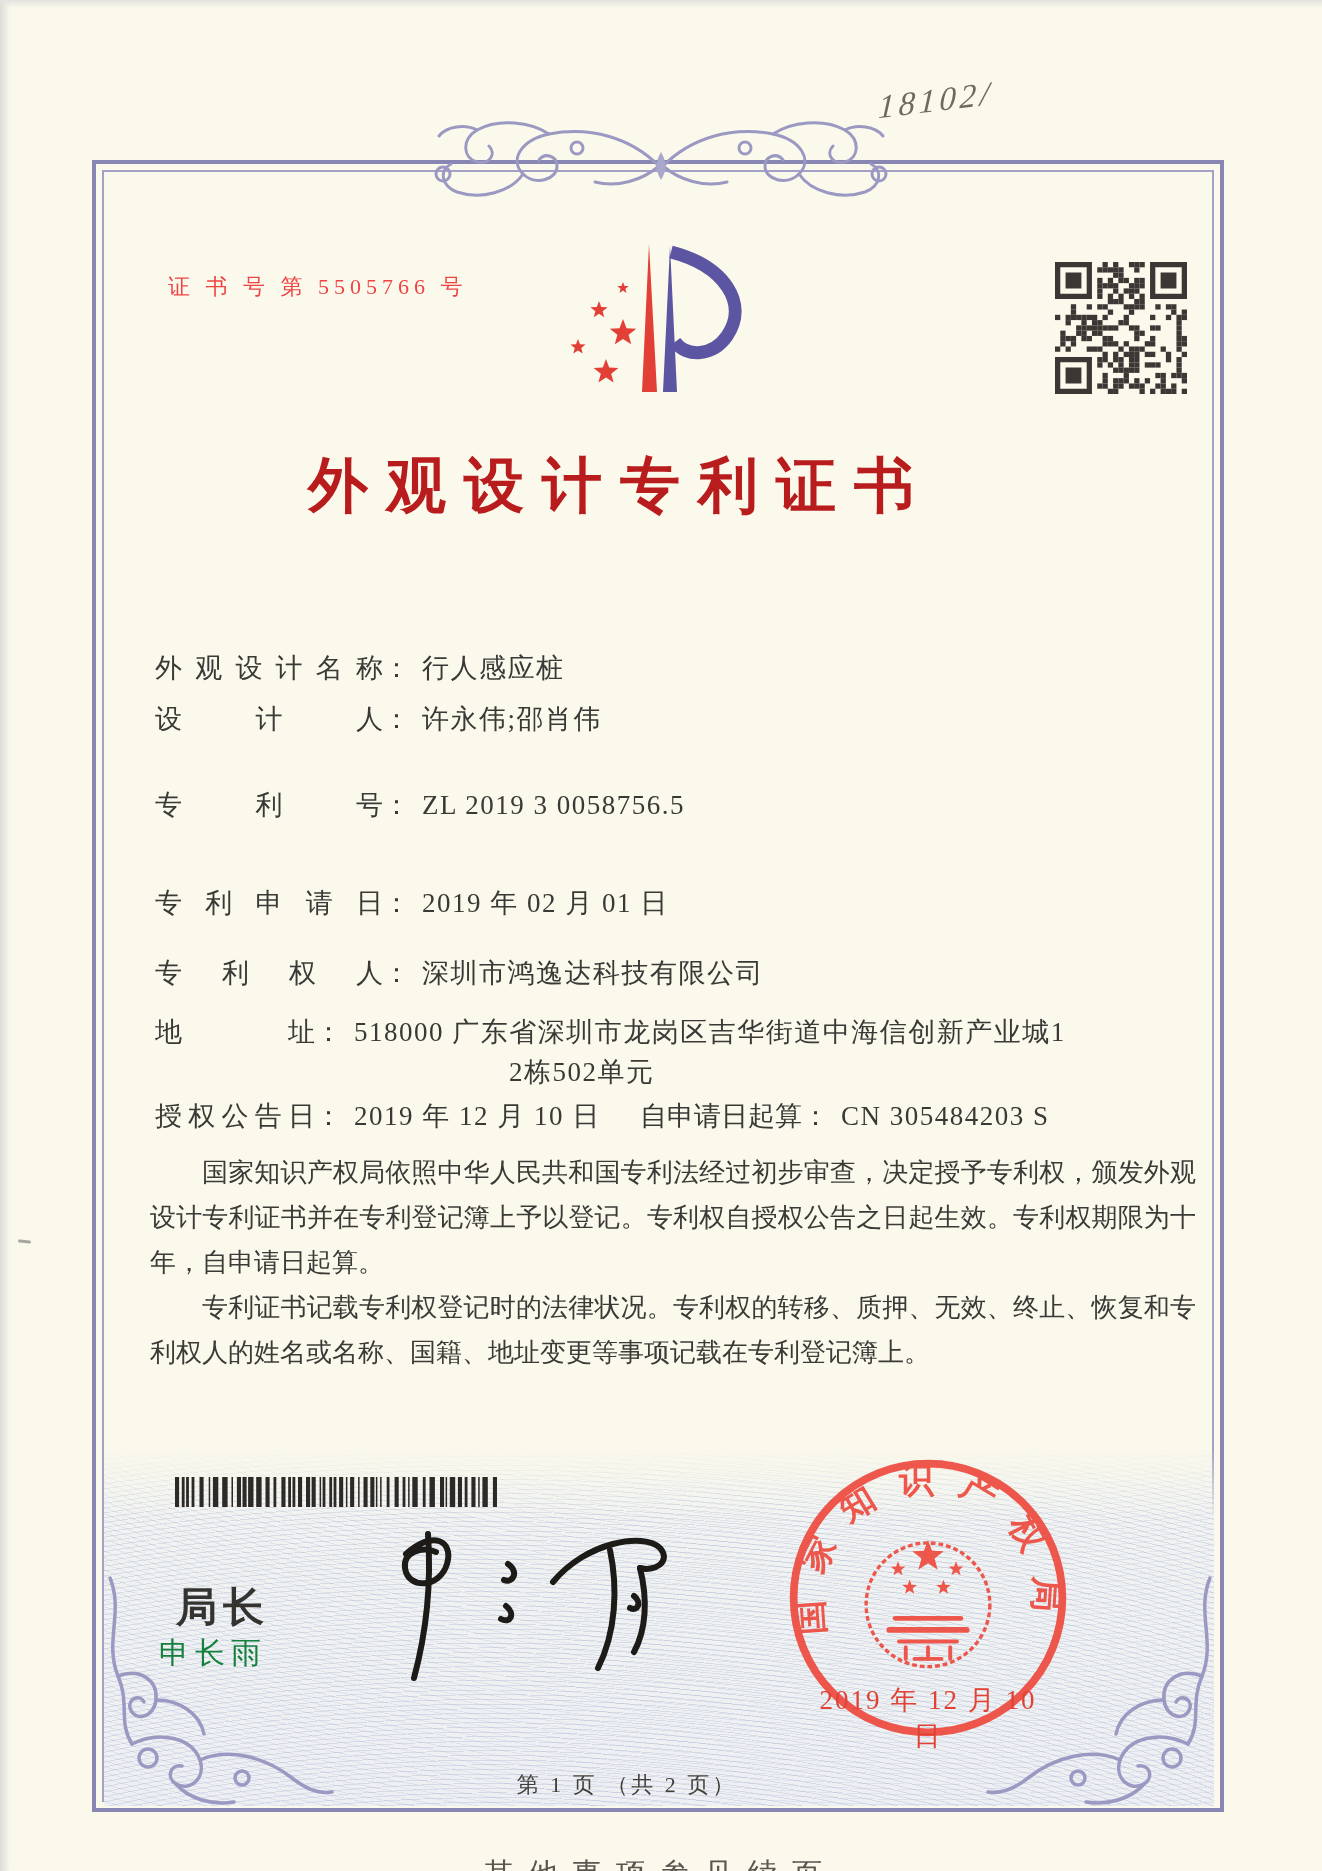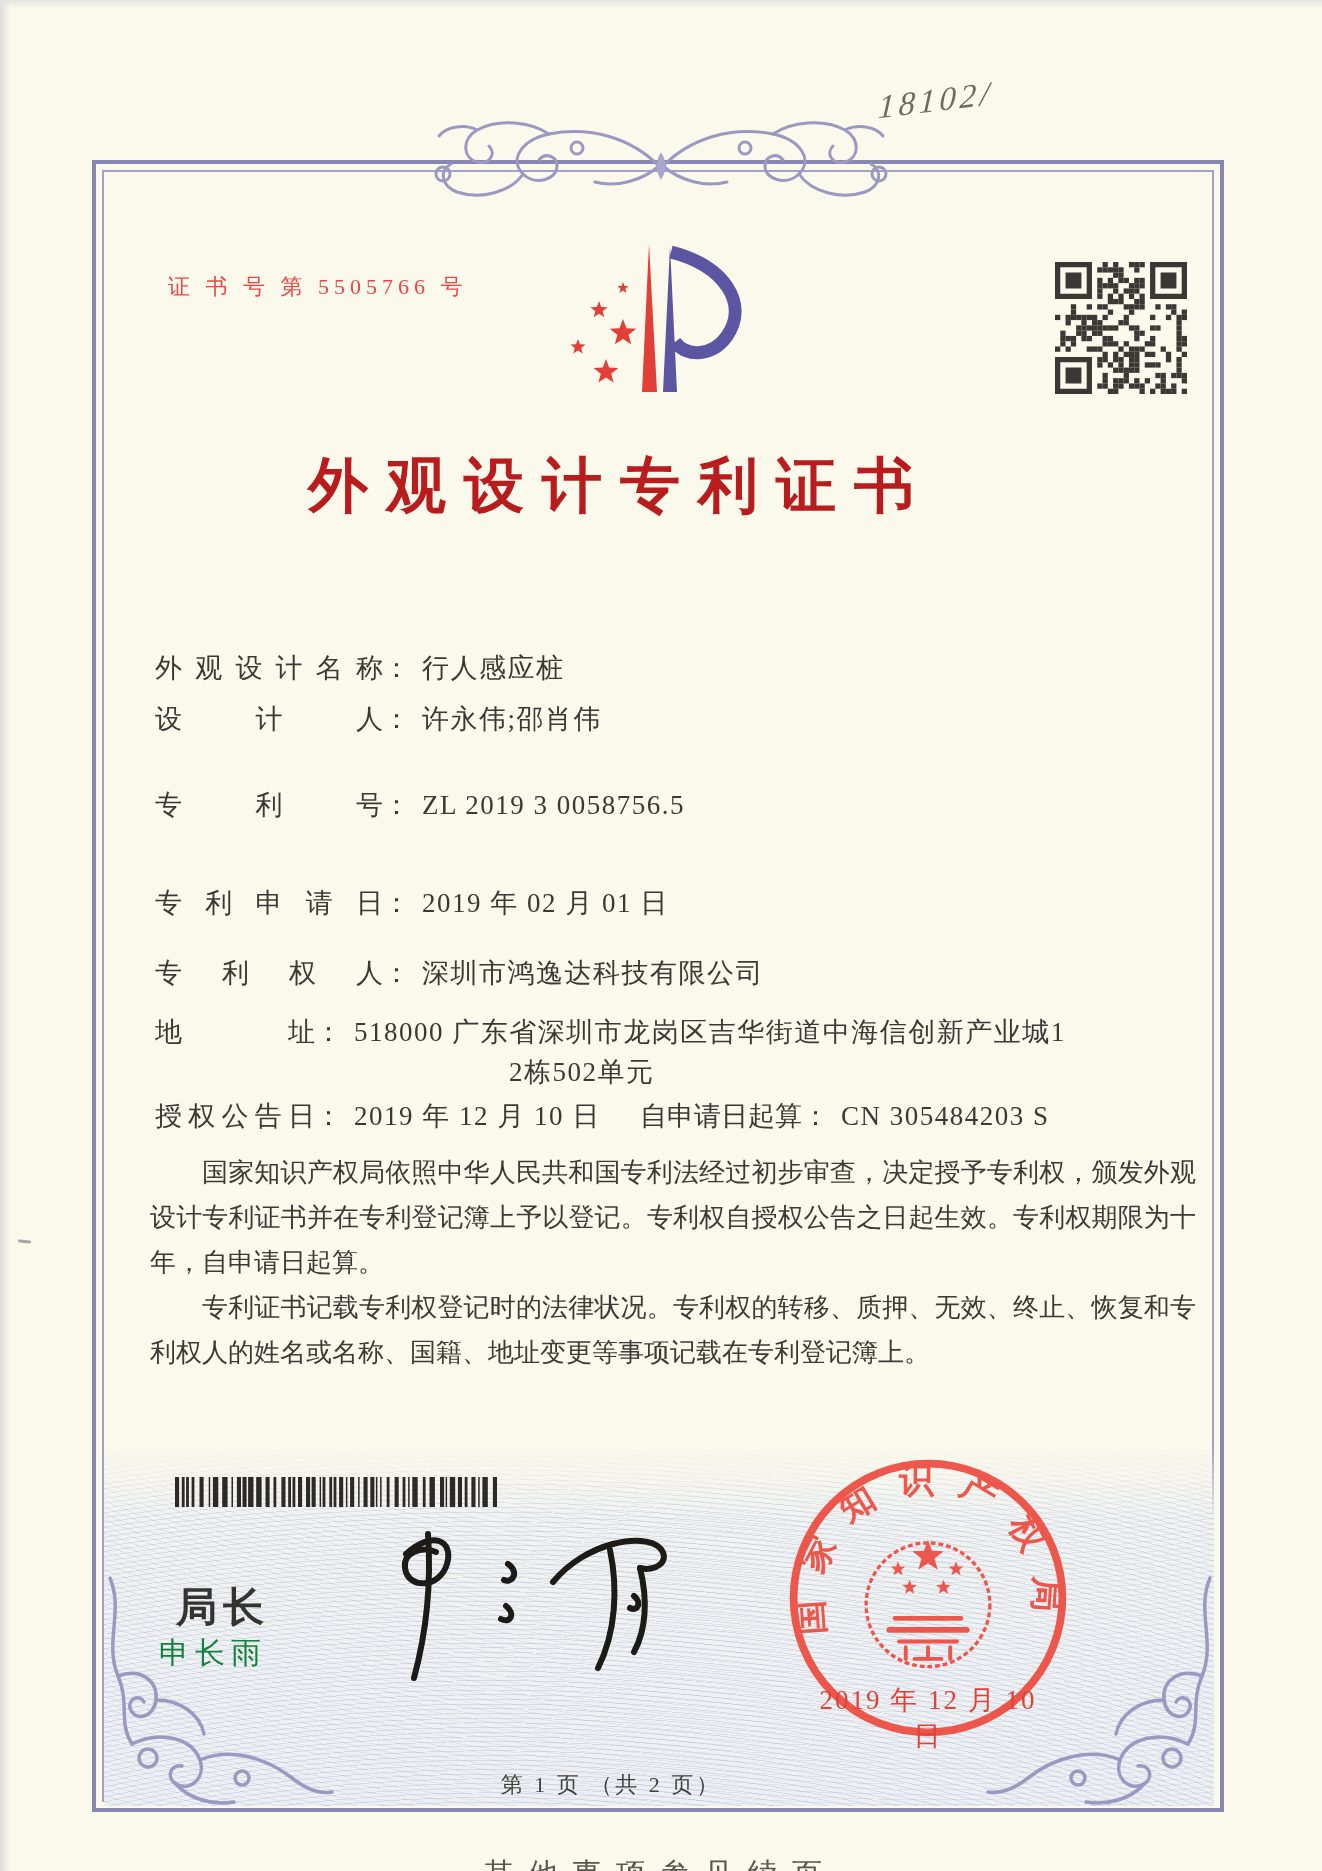--- a/index.html
+++ b/index.html
@@ -44,21 +44,21 @@
   .barcode{position:absolute;left:175px;top:1477px;}
   
   .sig-label{position:absolute;left:176px;top:1580px;font-size:41px;letter-spacing:6px;color:#343330;font-weight:bold;}
   .sig-name{position:absolute;left:159px;top:1633px;font-size:30px;letter-spacing:6px;color:#15803d;}
   .signature{position:absolute;left:348px;top:1520px;}
   
   .seal{position:absolute;left:783px;top:1452px;opacity:.92;}
   .seal-date{position:absolute;left:803px;top:1682px;width:250px;text-align:center;
         font-size:27px;letter-spacing:2px;color:#e04236;z-index:5;}
   .footer{position:absolute;left:0;top:1770px;width:1222px;text-align:center;
-        font-size:22px;letter-spacing:3px;color:#413f3a;}
+        font-size:22px;letter-spacing:3px;color:#413f3a;padding-left:16px;}
   .clipped-next{position:absolute;left:380px;top:1856px;width:560px;height:15px;overflow:hidden;
         text-align:center;font-size:30px;line-height:36px;letter-spacing:14px;color:#59564f;}
   .artifact-dash{position:absolute;left:18px;top:1240px;width:13px;height:3px;background:#a6a5a0;
         transform:rotate(6deg);border-radius:2px;}
   .flourish{position:absolute;z-index:2;}
   svg{display:block;}
 </style>
 </head>
 <body>
 

